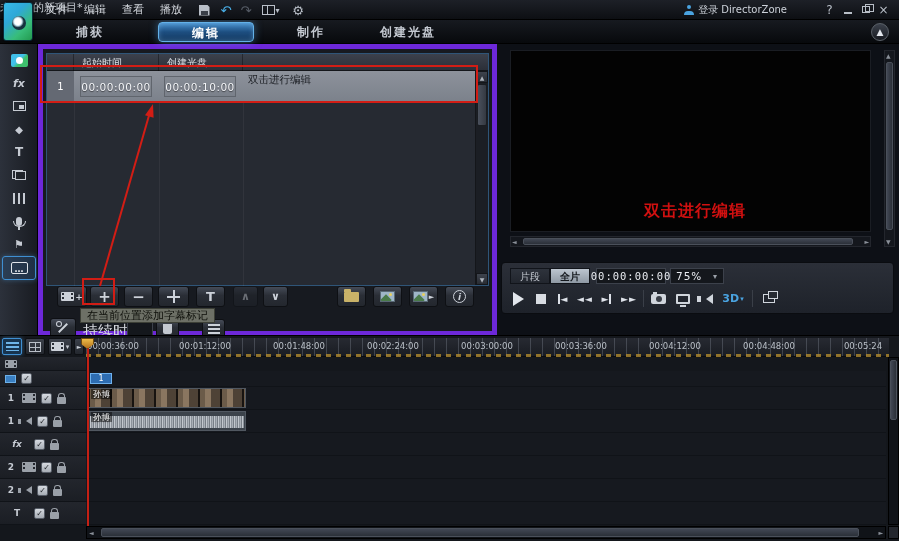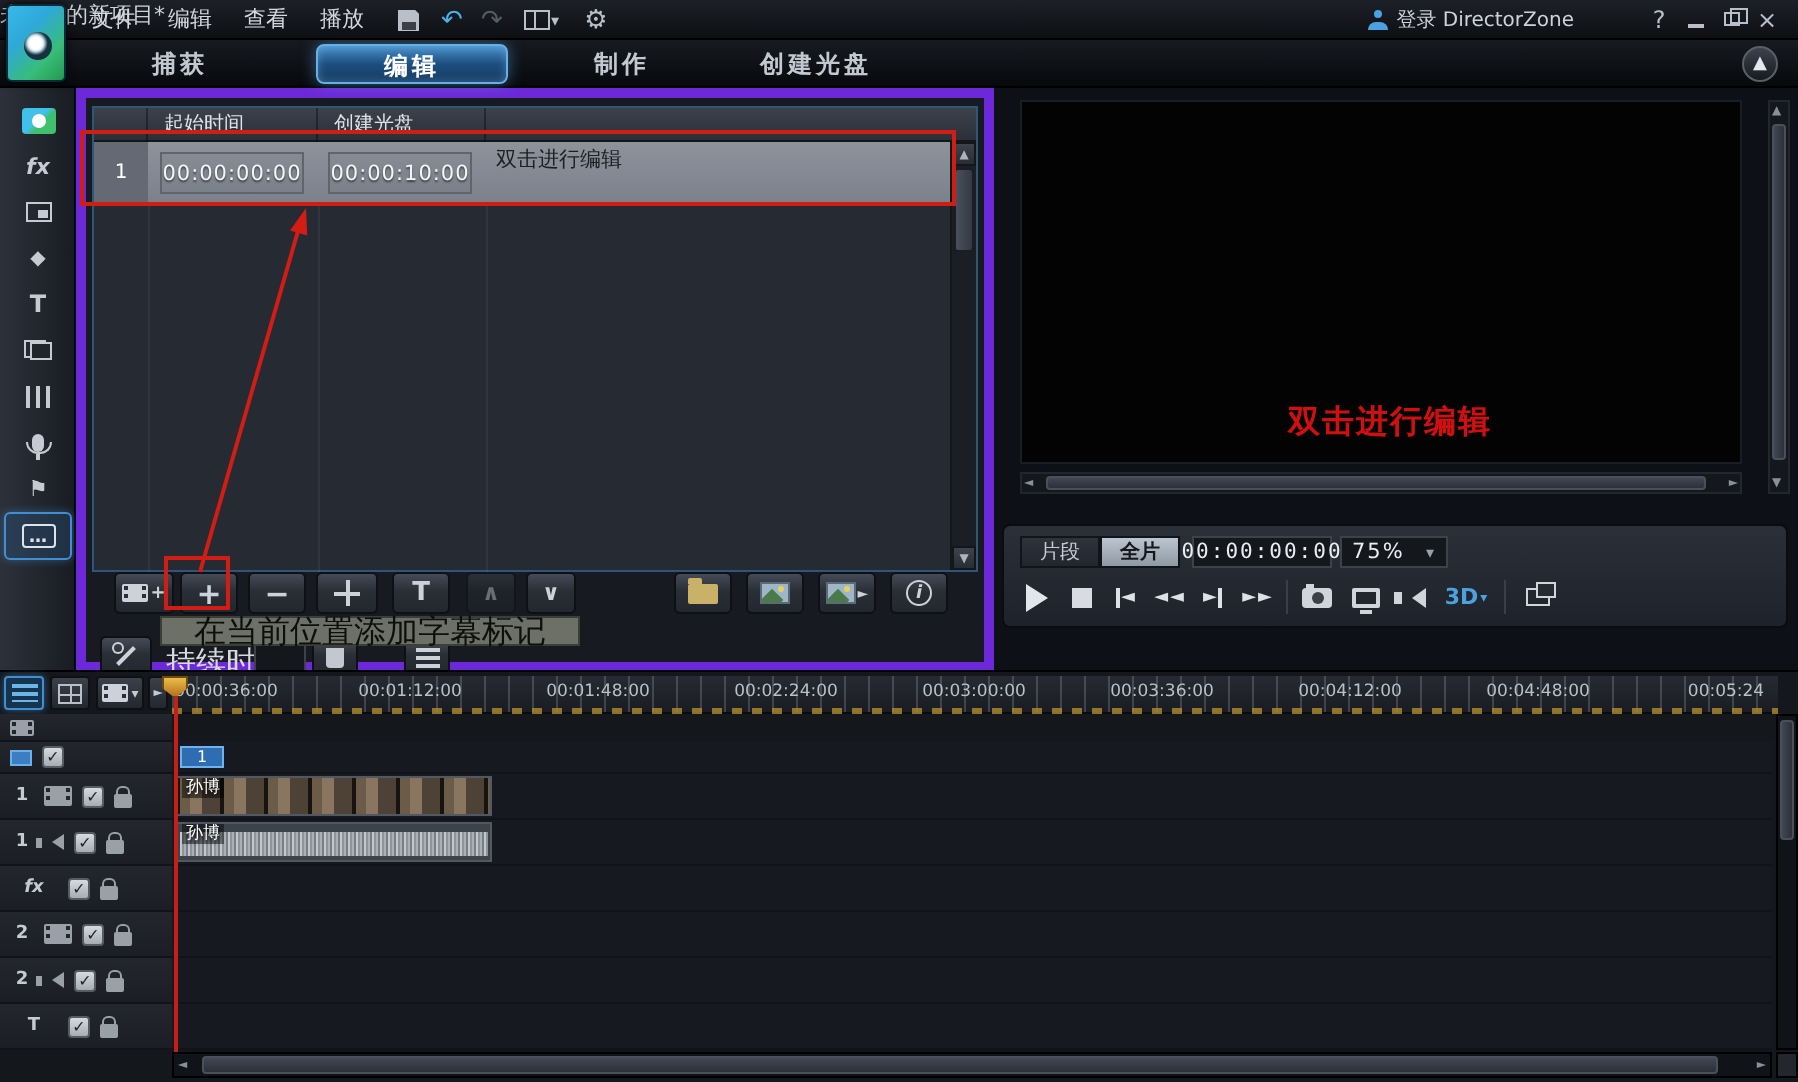--- a/index.html
+++ b/index.html
@@ -70,21 +70,21 @@
 .ifilmsm::after{content:"";position:absolute;right:1px;top:1px;bottom:1px;width:2px;background:repeating-linear-gradient(#2a2e36 0 2px,transparent 2px 4px)}
 .imove{position:relative;width:13px;height:13px}
 .imove::before{content:"";position:absolute;left:6px;top:0;width:2px;height:13px;background:#cdd2da}
 .imove::after{content:"";position:absolute;top:6px;left:0;width:13px;height:2px;background:#cdd2da}
 .ifolder{width:15px;height:10px;background:#c8b express;background:#c9b268;border-radius:1px;position:relative}
 .ifolder::before{content:"";position:absolute;top:-3px;left:0;width:7px;height:3px;background:#c9b268;border-radius:1px 1px 0 0}
 .iimg{width:15px;height:11px;background:#9fb6c8;border:1px solid #5a6a76;position:relative;overflow:hidden}
 .iimg::before{content:"";position:absolute;left:1px;bottom:-3px;width:8px;height:8px;background:#4a7a4a;transform:rotate(45deg)}
 .iimg::after{content:"";position:absolute;right:2px;top:1px;width:3px;height:3px;border-radius:50%;background:#e8d060}
 .iinfo{width:13px;height:13px;border-radius:50%;border:1px solid #cdd2da;display:flex;align-items:center;justify-content:center;font-size:9px;font-style:italic;font-weight:bold}
-#tooltip{position:absolute;left:37px;top:259px;height:15px;line-height:13px;padding:0 16px;background:#6d7066;border:1px solid #3c3f36;color:#0e0f0a;font-size:16px;z-index:60;white-space:nowrap}
+#tooltip{position:absolute;left:37px;top:259px;height:15px;line-height:13px;padding:0 6px;background:#6d7066;border:1px solid #3c3f36;color:#0e0f0a;font-size:11px;z-index:60;white-space:nowrap}
 .iwand{position:relative;width:14px;height:14px}
 .iwand::before{content:"";position:absolute;left:6px;top:1px;width:2px;height:12px;background:#cdd2da;transform:rotate(45deg)}
 .iwand::after{content:"";position:absolute;left:1px;top:1px;width:4px;height:4px;border-radius:50%;box-shadow:0 0 0 1px #cdd2da}
 .itrash{width:9px;height:10px;background:#c3c8d0;border-radius:0 0 2px 2px;position:relative}
 .itrash::before{content:"";position:absolute;top:-3px;left:-2px;width:13px;height:2px;background:#c3c8d0}
 .ilist{width:12px;height:10px;background:repeating-linear-gradient(#cdd2da 0 2px,transparent 2px 4px)}
 #durinput{position:absolute;left:84px;top:271px;width:26px;height:17px;background:#14171c;border:1px solid #3c414b}
 
 
 #preview{position:absolute;left:497px;top:44px;width:402px;height:292px;background:#0d1016}

